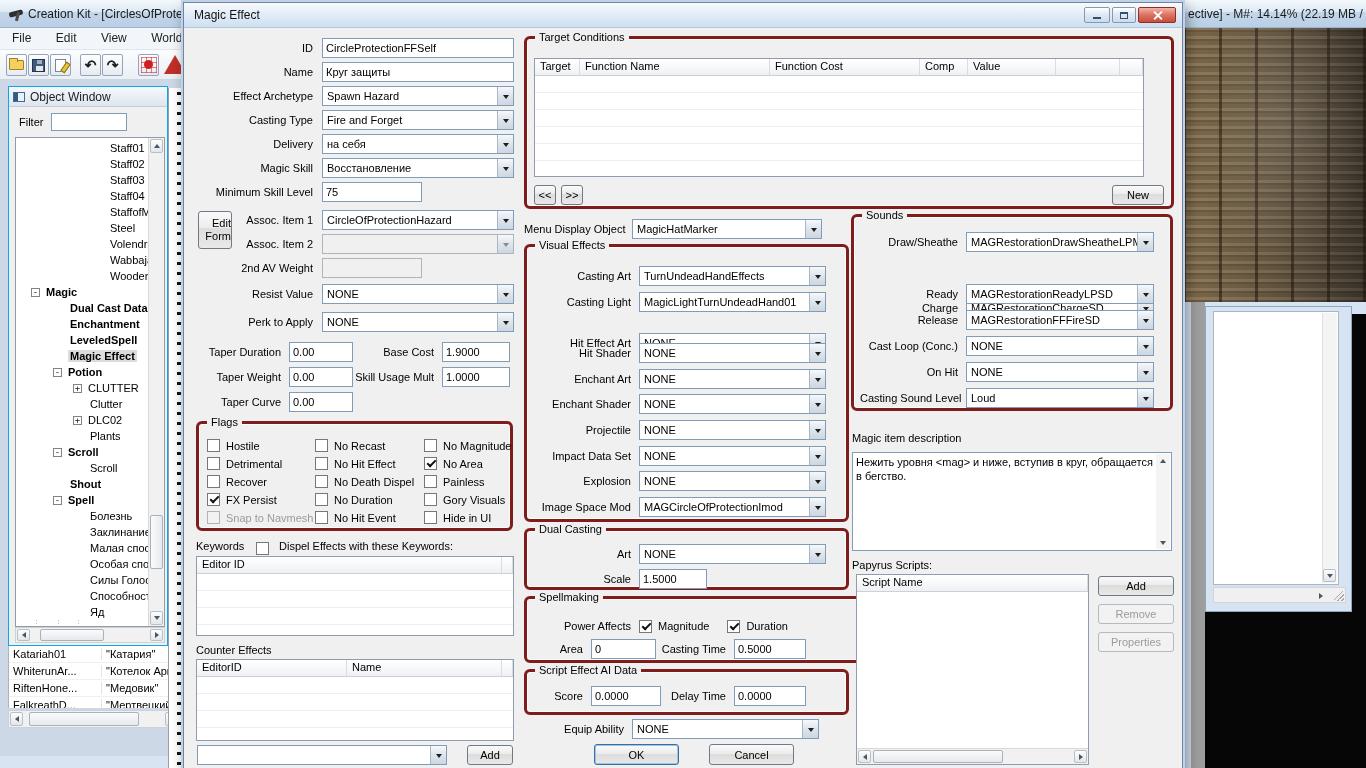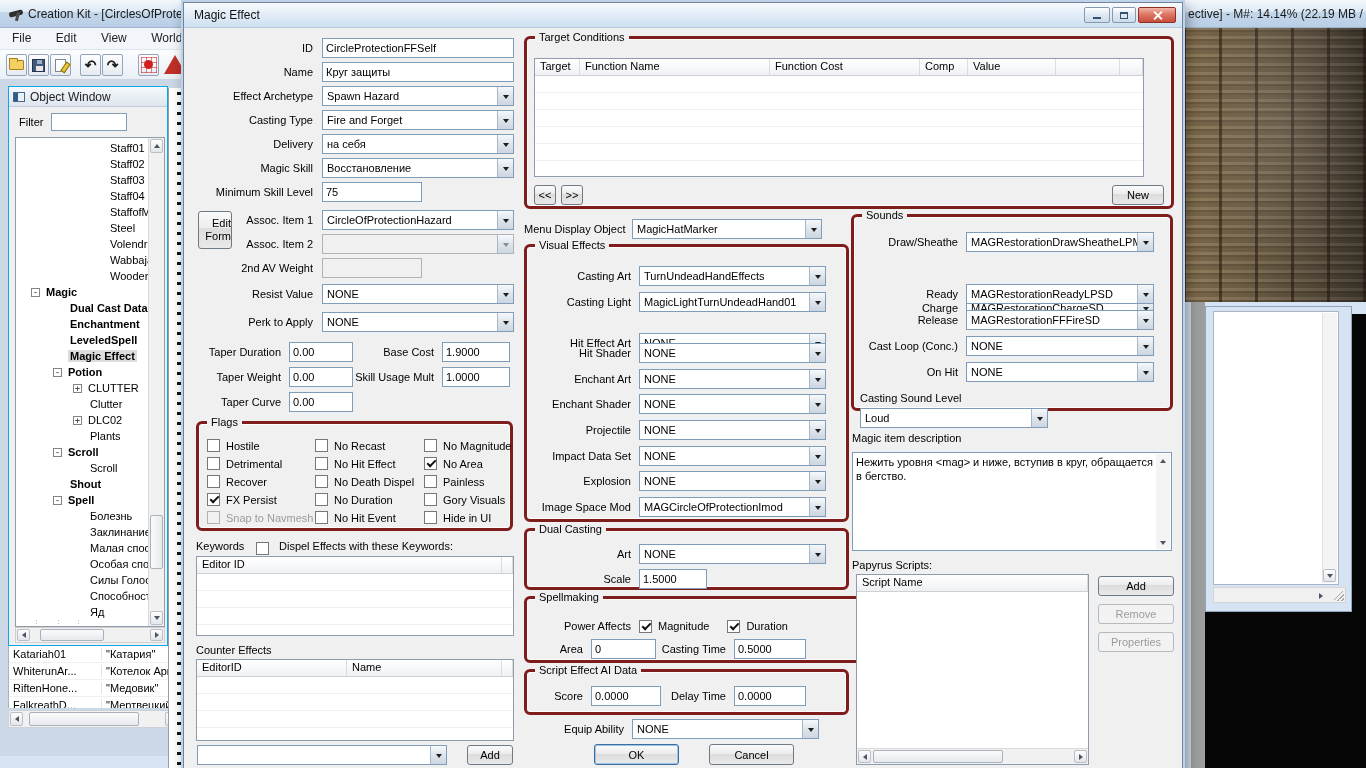--- a/index.html
+++ b/index.html
@@ -863,21 +863,21 @@
         </div>
       <div class="mrow" style="left:6px; top:145px;">
           <span class="lab" style="width:106px">On Hit</span>
           <span class="combo" style="width:188px">
             <span class="cval">NONE</span>
             <span class="cbtn">
               <i class="tri"></i>
             </span>
           </span>
         </div>
-      <div class="mrow" style="left:6px; top:171px;flex-direction:column;">
+      <div class="mrow" style="left:6px; top:171px;">
           <span class="lab" style="width:106px">Casting Sound Level</span>
           <span class="combo" style="width:188px">
             <span class="cval">Loud</span>
             <span class="cbtn">
               <i class="tri"></i>
             </span>
           </span>
         </div>
     </div>
 

